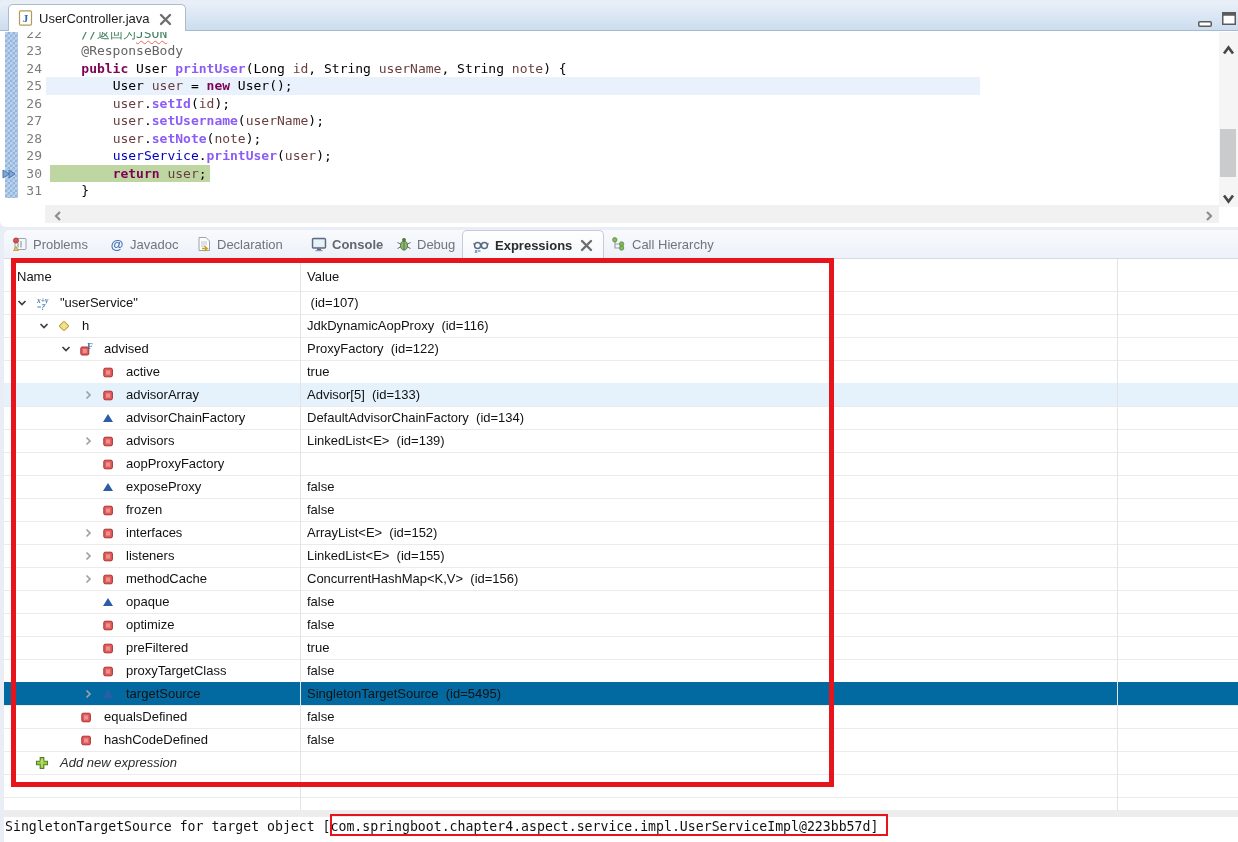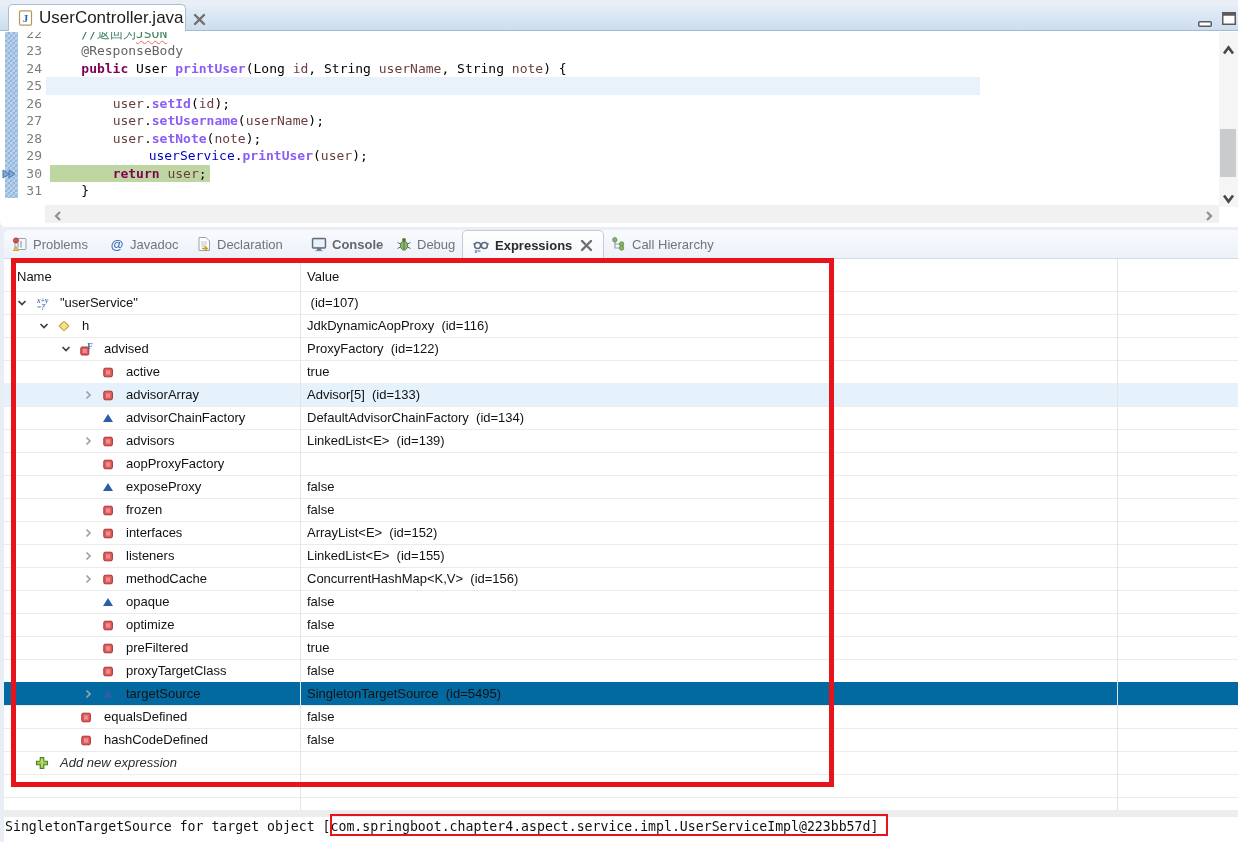--- a/index.html
+++ b/index.html
@@ -10,21 +10,21 @@
   
   .editor-card { position:absolute; left:0; top:2px; width:1238px; height:225px;
     background:#fff; border-radius:6px 0 0 6px; }
   .editor-tabbar { position:absolute; left:0; top:0; width:1238px; height:29px;
     background:linear-gradient(#E9F0F8, #CCDDEF);
     border-bottom:1px solid #A8BACF; border-radius:6px 0 0 0; }
   .editor-tab { position:absolute; left:8px; top:2px; width:178px; height:27px;
     background:#fff; border:1px solid #AFBACB; border-bottom:none;
     border-radius:5px 5px 0 0; display:flex; align-items:center; padding:0 8px 0 9px; }
   .editor-tab .ticon { width:15px; height:16px; margin-right:6px; flex:none; }
-  .editor-tab .ttitle { font-size:17px; color:#1c1c1c; white-space:nowrap; }
+  .editor-tab .ttitle { font-size:13px; color:#1c1c1c; white-space:nowrap; }
   .editor-tab .tclose { margin-left:9px; width:13px; height:13px; flex:none; }
   .winbtns { position:absolute; right:2px; top:9px; display:flex; gap:10px; align-items:flex-start; }
   .winbtns #btn-min { margin-top:3px; }
 
   .editor-body { position:absolute; left:0; top:30px; width:980px; height:174px;
     background:#fff; overflow:hidden; }
   .quickdiff { position:absolute; left:5px; top:0; width:13px; height:166px;
     background-color:#BCD3EC;
     background-image:
       linear-gradient(45deg,#8FB3DC 25%,transparent 25%,transparent 75%,#8FB3DC 75%),
@@ -32,21 +32,21 @@
     background-size:5px 5px; background-position:0 0,2.5px 2.5px; }
   .hl-band { position:absolute; left:46px; height:17.5px; }
   .codeline, .gutnum { position:absolute; height:17.5px; line-height:17.5px;
     font-family:"DejaVu Sans Mono","Liberation Mono",monospace; font-size:13px; white-space:pre; }
   .gutnum { left:20px; width:22px; text-align:right; color:#7C7C7C; }
   .codeline { left:50px; color:#000; }
   .tok-kw  { color:#7F0055; font-weight:bold; }
   .tok-ann { color:#646464; }
   .tok-com { color:#3F7F5F; }
   .tok-var { color:#6A3E3E; }
-  .tok-fld { color:#0000C0;margin-left:36px; }
+  .tok-fld { color:#0000C0; }
   .tok-mth { color:#8b5cf6; font-weight:bold; }
   .tok-sp  { text-decoration:underline wavy #E8695A 1px; text-underline-offset:2px; }
   .dbg-arrow { position:absolute; left:1px; width:20px; height:16px; }
 
   .editor-hscroll { position:absolute; left:45px; top:203px; width:1174px; height:18px;
     background:#F1F1F1; }
   .hchev { position:absolute; top:3px; width:12px; height:12px; }
   .editor-vscroll { position:absolute; left:1219px; top:30px; width:19px; height:175px;
     background:#F5F5F5; }
   .vthumb { position:absolute; left:1px; top:97px; width:16px; height:48px; background:#C9CBCD; }
@@ -123,20 +123,21 @@
       <div class="quickdiff"></div>
     <div class="hl-band" style="top:45.25px;width:1173px;background:#E9F2FC"></div>
         <div class="hl-band" style="left:50px;top:132.75px;width:160px;background:#BED7A2"></div>
         <div class="gutnum" style="top:-7.25px">22</div>
         <div class="codeline" style="top:-7.25px"><span>    </span><span class="tok-com">//返回为</span><span class="tok-com tok-sp">JSON</span></div>
         <div class="gutnum" style="top:10.25px">23</div>
         <div class="codeline" style="top:10.25px"><span>    </span><span class="tok-ann">@ResponseBody</span></div>
         <div class="gutnum" style="top:27.75px">24</div>
         <div class="codeline" style="top:27.75px"><span>    </span><span class="tok-kw">public</span><span> User </span><span class="tok-mth">printUser</span><span>(Long </span><span class="tok-var">id</span><span>, String </span><span class="tok-var">userName</span><span>, String </span><span class="tok-var">note</span><span>) {</span></div>
         <div class="gutnum" style="top:45.25px">25</div>
+        <div class="codeline" style="top:45.25px"><span>        </span><span>User </span><span class="tok-var">user</span><span> = </span><span class="tok-kw">new</span><span> User();</span></div>
         <div class="gutnum" style="top:62.75px">26</div>
         <div class="codeline" style="top:62.75px"><span>        </span><span class="tok-var">user</span><span>.</span><span class="tok-mth">setId</span><span>(</span><span class="tok-var">id</span><span>);</span></div>
         <div class="gutnum" style="top:80.25px">27</div>
         <div class="codeline" style="top:80.25px"><span>        </span><span class="tok-var">user</span><span>.</span><span class="tok-mth">setUsername</span><span>(</span><span class="tok-var">userName</span><span>);</span></div>
         <div class="gutnum" style="top:97.75px">28</div>
         <div class="codeline" style="top:97.75px"><span>        </span><span class="tok-var">user</span><span>.</span><span class="tok-mth">setNote</span><span>(</span><span class="tok-var">note</span><span>);</span></div>
         <div class="gutnum" style="top:115.25px">29</div>
         <div class="codeline" style="top:115.25px"><span>        </span><span class="tok-fld">userService</span><span>.</span><span class="tok-mth">printUser</span><span>(</span><span class="tok-var">user</span><span>);</span></div>
         <div class="gutnum" style="top:132.75px">30</div>
         <div class="codeline" style="top:132.75px"><span>        </span><span class="tok-kw">return</span><span> </span><span class="tok-var">user</span><span>;</span></div>

